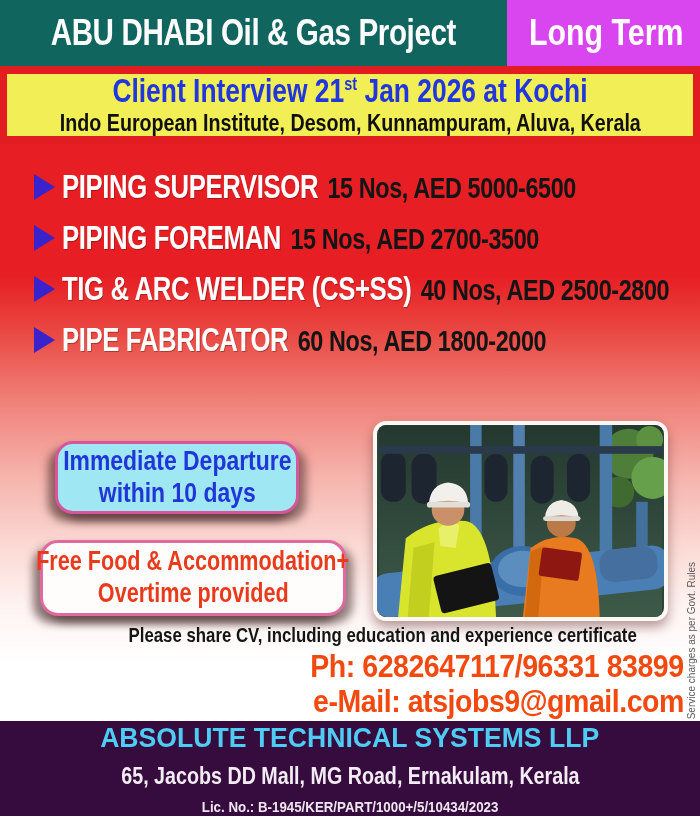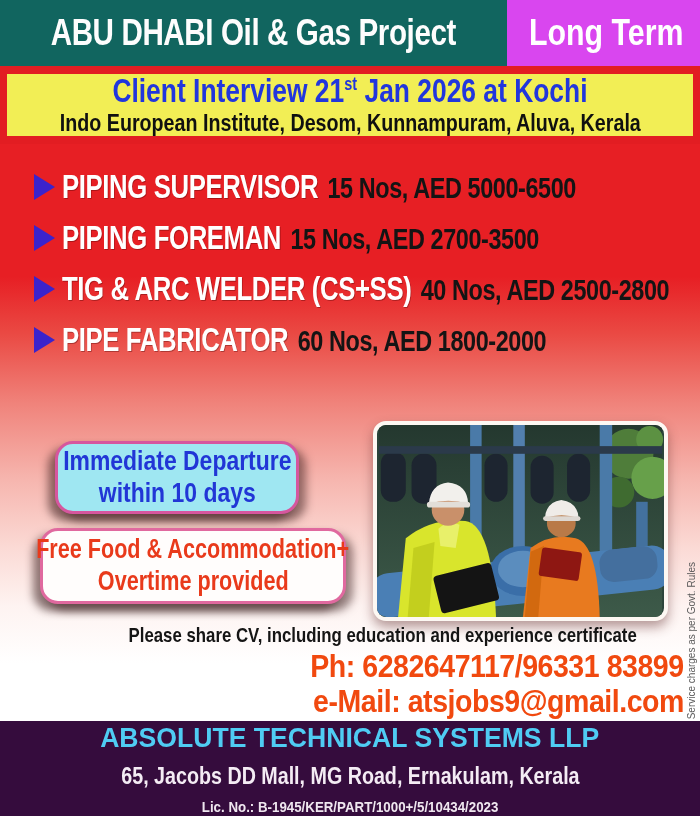--- a/index.html
+++ b/index.html
@@ -89,21 +89,21 @@
   }
   .box-departure {
     left: 55px; top: 297px; width: 244px; height: 73px;
     background: #9fe7f2; border: 3px solid #d6569e;
   }
   .box-departure .hl-line {
     color: #2136d6; font-size: 27px; font-weight: 800; line-height: 1.18;
     white-space: nowrap; transform: scaleX(0.85);
   }
   .box-benefits {
-    left: 40px; top: 384px; width: 306px; height: 76px;
+    left: 40px; top: 396px; width: 306px; height: 76px;
     background: #fffdfc; border: 3px solid #e0699f;
   }
   .box-benefits .hl-line {
     color: #e93a1b; font-size: 27px; font-weight: 800; line-height: 1.18;
     white-space: nowrap; transform: scaleX(0.8);
   }
 
   
   .photo-frame {
     position: absolute; left: 373px; top: 277px; width: 295px; height: 200px;

